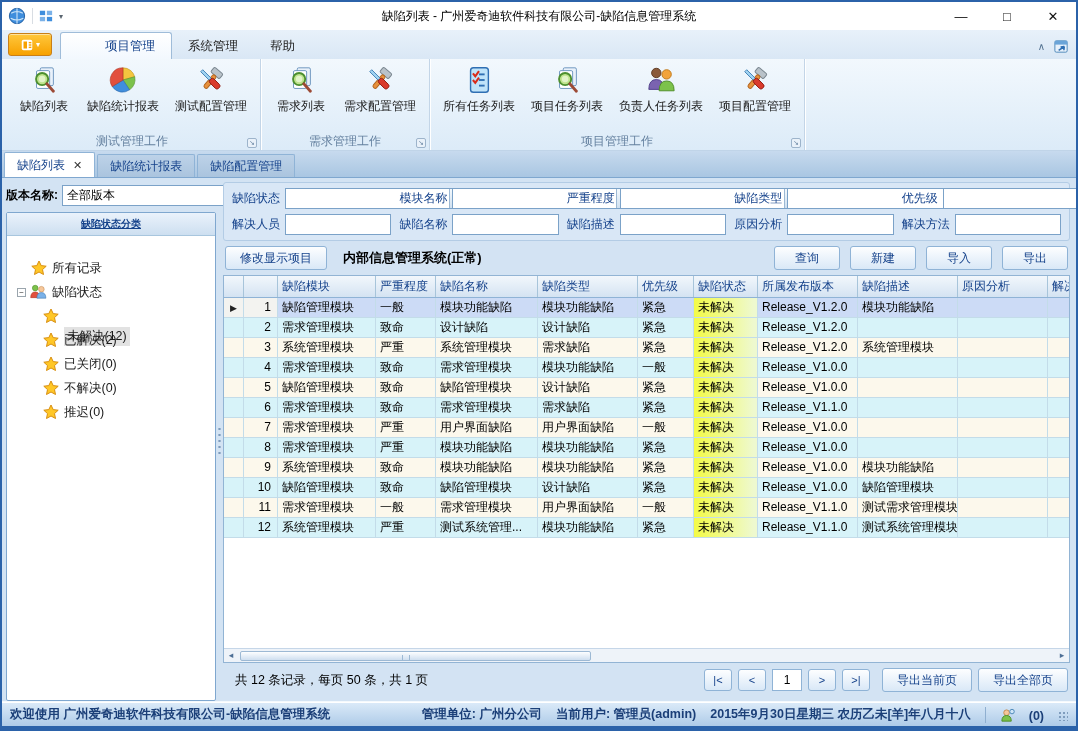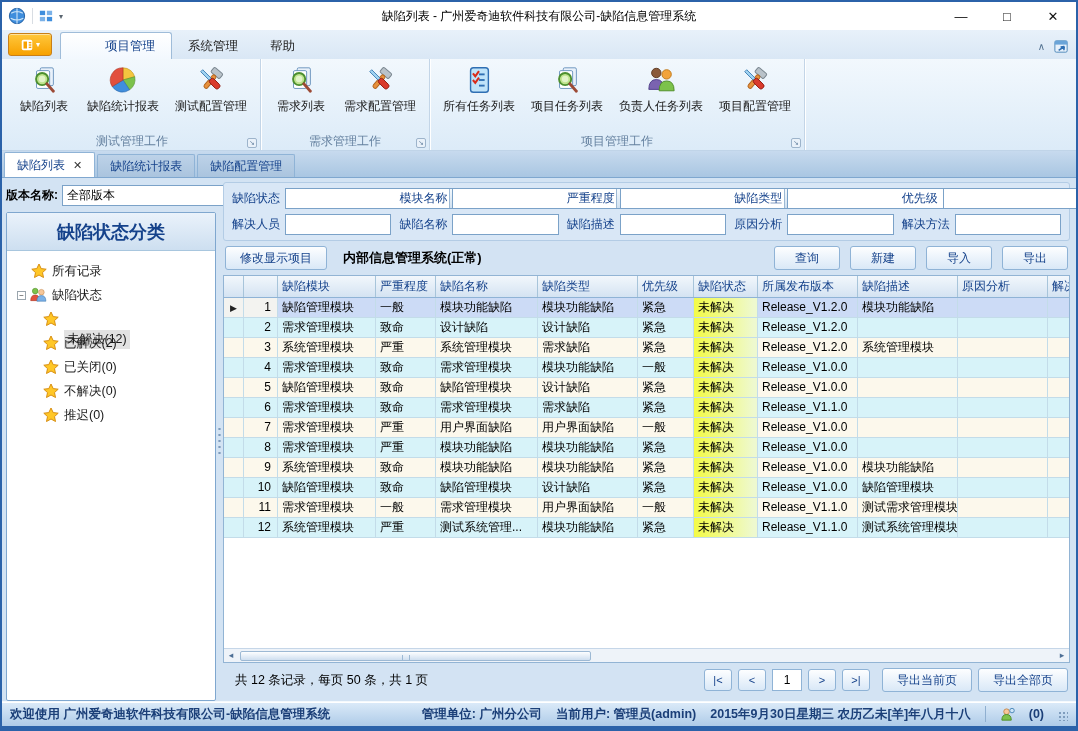--- a/index.html
+++ b/index.html
@@ -42,21 +42,21 @@
 
   
   .content { flex:1; display:flex; overflow:hidden; }
   .sidebar { width:214px; display:flex; flex-direction:column; padding:4px 0 0 4px; }
   .version-row { height:26px; display:flex; align-items:center; gap:4px; margin-bottom:4px; }
   .version-label { font-weight:bold; color:#000; white-space:nowrap; }
   .combo { flex:1; height:21px; background:#fff; border:1px solid #7ba2c8; display:flex; }
   .combo input { flex:1; border:none; outline:none; padding:0 4px; font-size:12px; min-width:0; background:transparent; font-family:inherit; }
   .dd-btn { width:16px; background:linear-gradient(#f4f9fd,#cfe0f0); border-left:1px solid #9db9d4; color:#3f6a99; font-size:8px; display:flex; align-items:center; justify-content:center; }
   .tree-panel { flex:1; border:1px solid #7fa7cf; background:#fff; display:flex; flex-direction:column; border-radius:2px; overflow:hidden; }
-  .tree-header { height:38px; background:linear-gradient(#eaf2fb,#cddff0); border-bottom:1px solid #a8c6de; color:#15428b; font-weight:bold; display:flex; align-items:center; justify-content:center; font-size:18px; }
+  .tree-header { height:23px; background:linear-gradient(#eaf2fb,#cddff0); border-bottom:1px solid #a8c6de; color:#15428b; font-weight:bold; display:flex; align-items:center; justify-content:center; font-size:10px;text-decoration:underline; }
   .tree { padding:8px 4px 4px 10px; }
   .tree-item { height:24px; display:flex; align-items:center; gap:5px; font-size:12.5px; white-space:nowrap; }
   .tree-item.child { padding-left:26px; }
   .tree-item.sel .tlabel { background:#e2e2e2; padding:1px 3px;margin-top:41px; }
   .expander { width:9px; height:9px; border:1px solid #9aa5ad; background:#fff; font-size:8px; line-height:7px; text-align:center; color:#333; margin-right:-2px; }
 
   .splitter { width:7px; display:flex; align-items:center; justify-content:center; }
   .splitter .grip { width:3px; height:28px; background-image:radial-gradient(circle, #7e9cbd 1px, transparent 1.3px); background-size:3px 6px; }
 
   .main { flex:1; display:flex; flex-direction:column; padding:4px 6px 4px 0; overflow:hidden; }
@@ -101,21 +101,21 @@
   
   .pager { height:34px; display:flex; align-items:center; padding:0 2px 0 12px; gap:6px; }
   .pager-summary { color:#000; font-size:12.5px;text-align:right; }
   .pager .spacer { flex:1; }
   .pg-btn { width:28px; height:22px; padding:0; font-size:11px; }
   .page-input { width:30px; height:22px; border:1px solid #8fb3d6; text-align:center; font-size:12px; outline:none; font-family:inherit; }
   .exp-btn { margin-left:6px; }
 
   
   .statusbar { height:28px; flex:0 0 auto; background:linear-gradient(#dcebf9,#aecbe8); border-top:1px solid #f4f9fd; box-shadow:inset 0 1px 0 #fff; display:flex; align-items:center; padding:0 8px; gap:14px; color:#1b3f78; font-weight:bold; font-size:12.5px; border-bottom:3px solid #2b62a9; }
-  .sb-right { margin-left:auto; display:flex; align-items:center; gap:14px; }
+  .sb-right { margin-left:auto; display:flex; align-items:flex-end; gap:14px; }
   .sb-sep { width:1px; height:16px; background:#8fafd0; }
   .sb-count { font-weight:bold; }
   .grip-corner { width:10px; height:10px; background-image:radial-gradient(circle,#7e9cbd 1px,transparent 1.3px); background-size:4px 4px; align-self:flex-end; margin-bottom:2px; }
 
   .icon { display:inline-flex; align-items:center; justify-content:center; }
 </style>
 </head>
 <body>
 
 <div class="window">
@@ -339,21 +339,21 @@
       <div class="version-row">
         <span class="version-label">版本名称:</span>
         <div class="combo">
           <input readonly="" value="全部版本" style="">
           <span class="dd-btn">▾</span>
         </div>
       </div>
       <div class="tree-panel">
         <div class="tree-header">缺陷状态分类</div>
         <div class="tree">
-          <div class="tree-item" style="padding-left:14px;">
+          <div class="tree-item" style="padding-left:14px;margin-top:12px;">
             <span class="icon">
                 <svg viewBox="0 0 16 16" width="16" height="16">
                   <path d="M8 1 l2.2 4.6 5 .6 -3.7 3.4 1 4.9 L8 12 l-4.5 2.5 1-4.9 L.8 6.2 l5-.6 Z" fill="#ffc727" stroke="#d88f12"></path>
                 </svg>
               </span>
             <span class="tlabel">所有记录</span>
           </div>
           <div class="tree-item">
             <span class="expander">−</span>
             <span class="icon">

